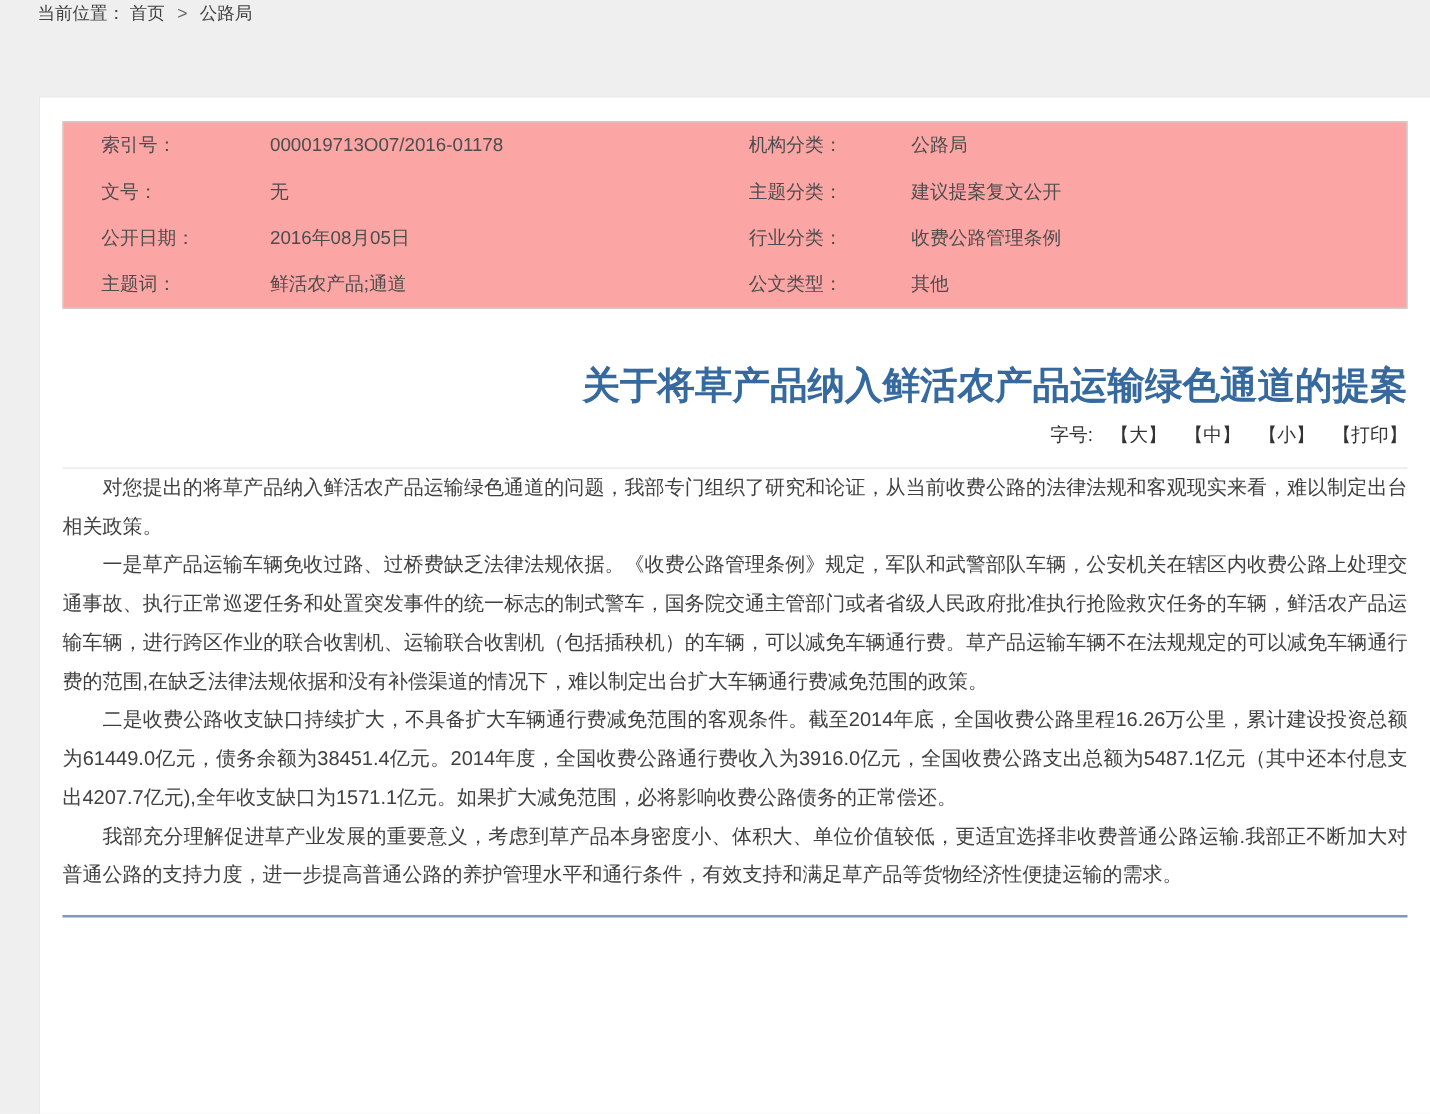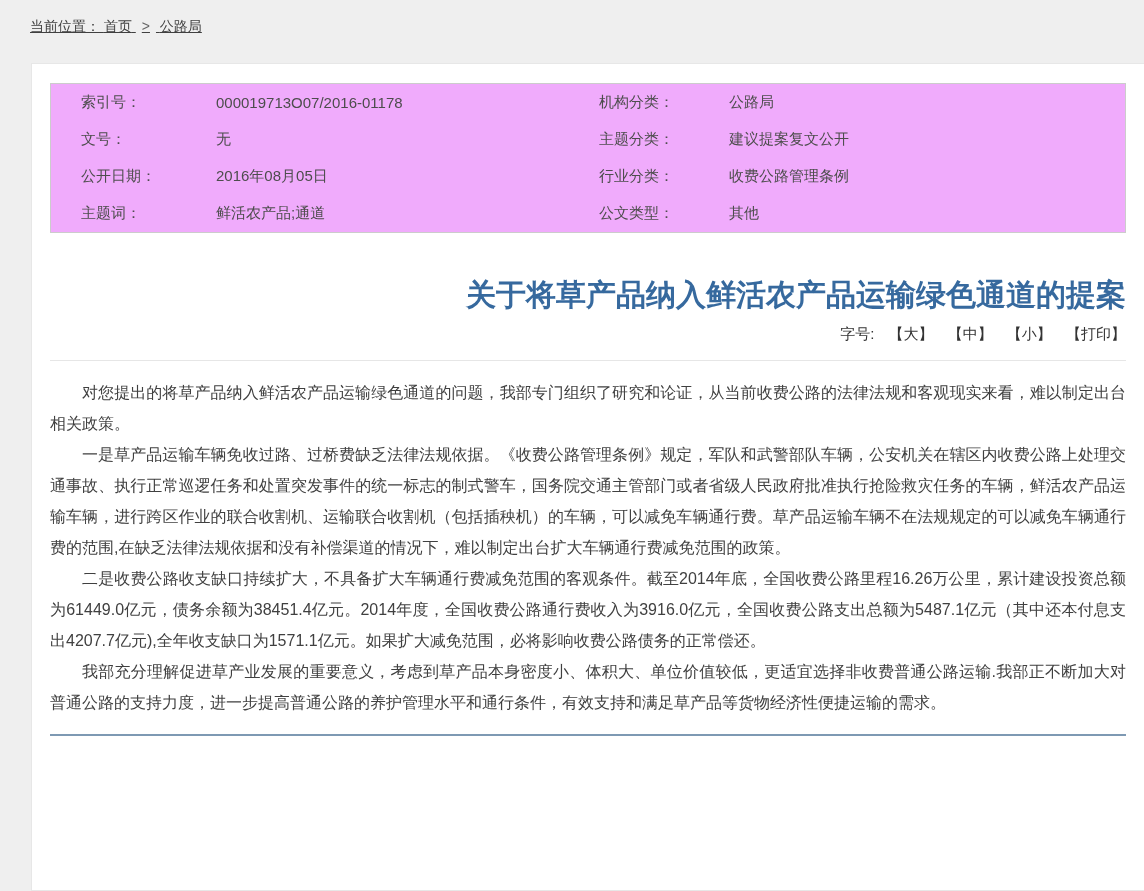--- a/index.html
+++ b/index.html
@@ -8,46 +8,45 @@
     background: #efefef;
   }
   .page {
     position: relative;
     width: 1144px;
     height: 891px;
     overflow: hidden;
     background: #efefef;
   }
   .breadcrumb {
-    height: 63px;
+    height: 77px;
     box-sizing: border-box;
-    padding: 18px 0 0 30px;
+    padding: 2px 0 0 30px;
     font-size: 14px;
     color: #404040;
-    text-decoration: underline;
   }
   .breadcrumb a {
     color: #404040;
     text-decoration: none;
     cursor: pointer;
   }
   .breadcrumb .sep { margin: 0 6px; color: #666; }
   .card {
     box-sizing: border-box;
     margin-left: 31px;
     width: 1113px;
     min-height: 828px;
     background: #ffffff;
     border: 1px solid #e7e7e7;
     border-right: none;
     padding: 19px 18px 30px 18px;
   }
   .meta-table {
     box-sizing: border-box;
-    background: #f0abfc;
+    background: #fca5a5;
     border: 1px solid #cccccc;
     padding: 0;
   }
   .meta-row {
     display: flex;
     align-items: center;
     height: 37px;
     font-size: 15px;
     color: #4d4d4d;
   }
@@ -70,21 +69,20 @@
     color: #333333;
     padding-bottom: 16px;
     border-bottom: 1px solid #e6e6e6;
   }
   .toolbar .ctrl {
     margin-left: 10px;
     cursor: pointer;
     color: #333333;
   }
   .article-body {
-    margin-top: 16px;
     font-size: 16px;
     line-height: 31px;
     color: #404040;
     text-align: justify;
   }
   .article-body p {
     margin: 0;
     text-indent: 2em;
   }
   .footer-divider {

